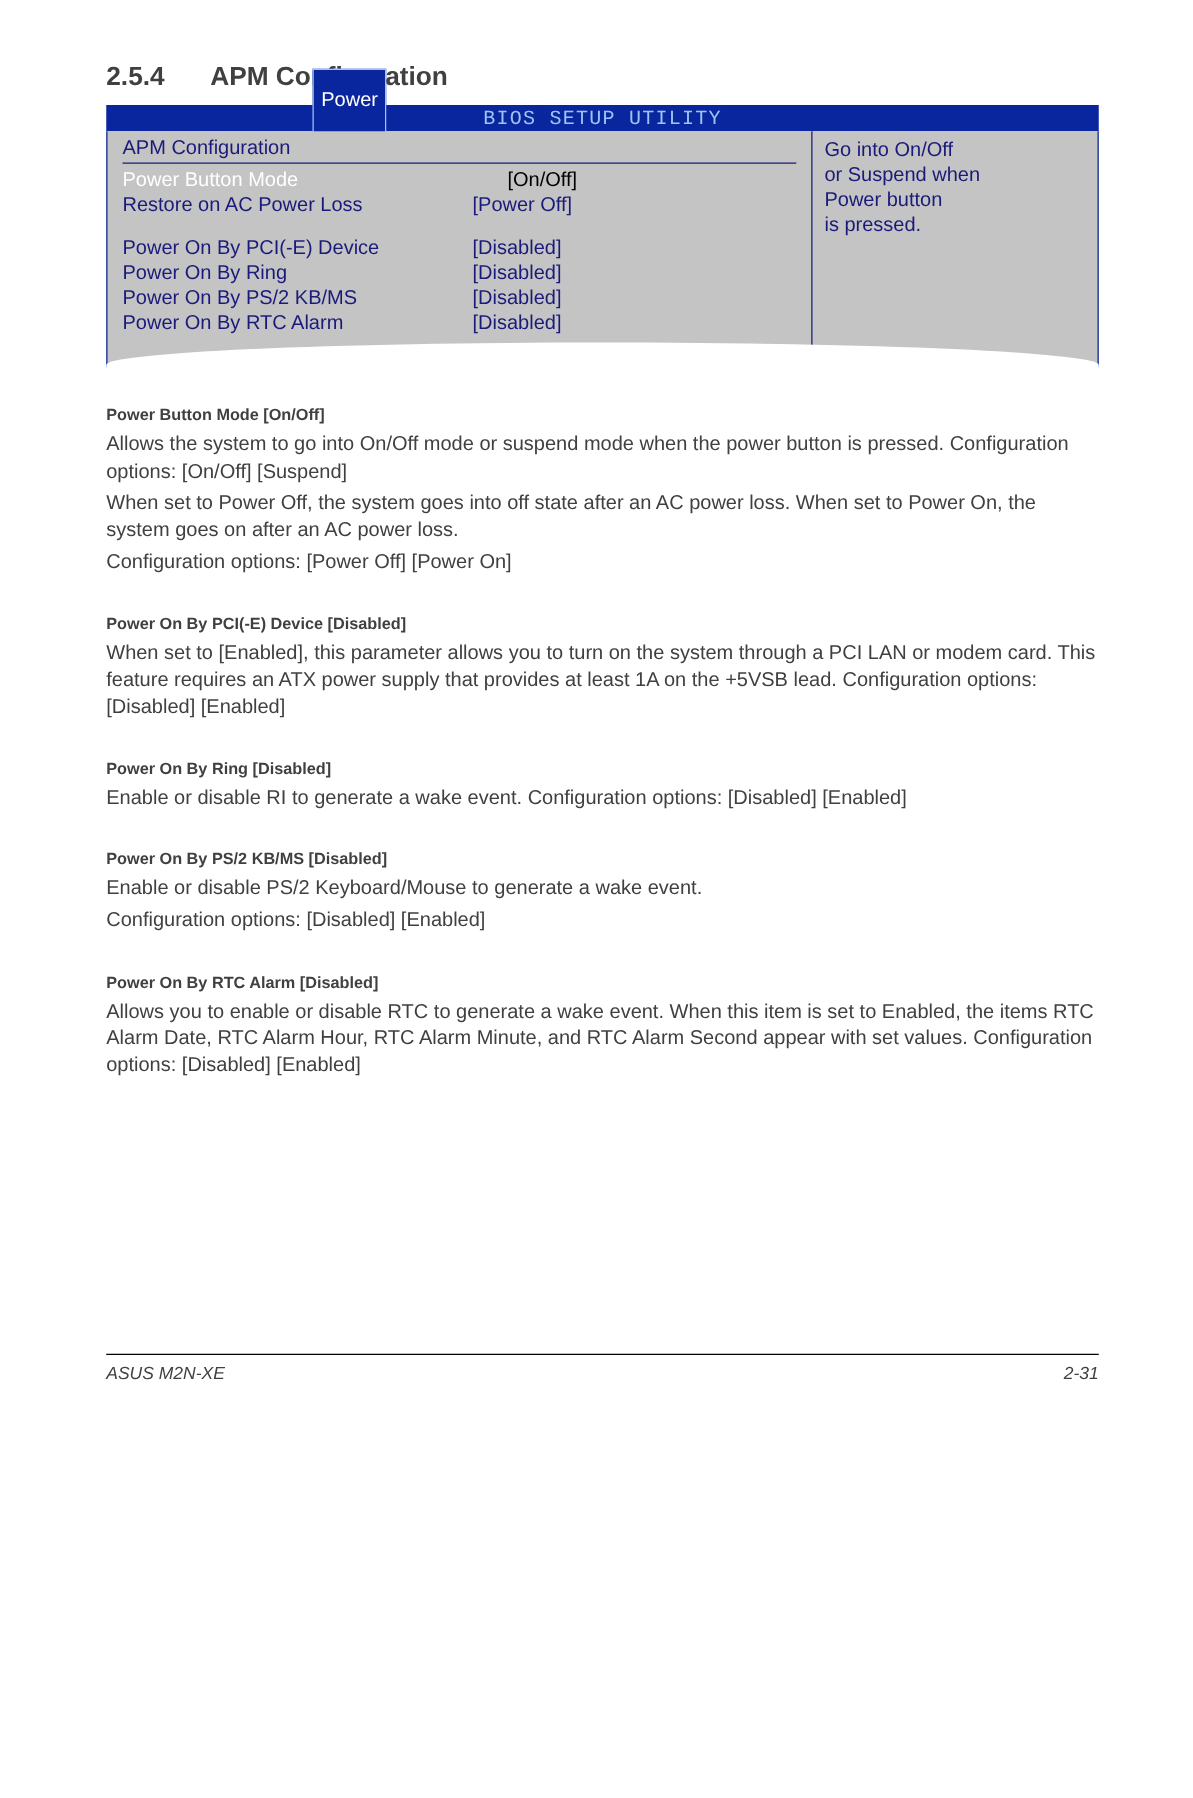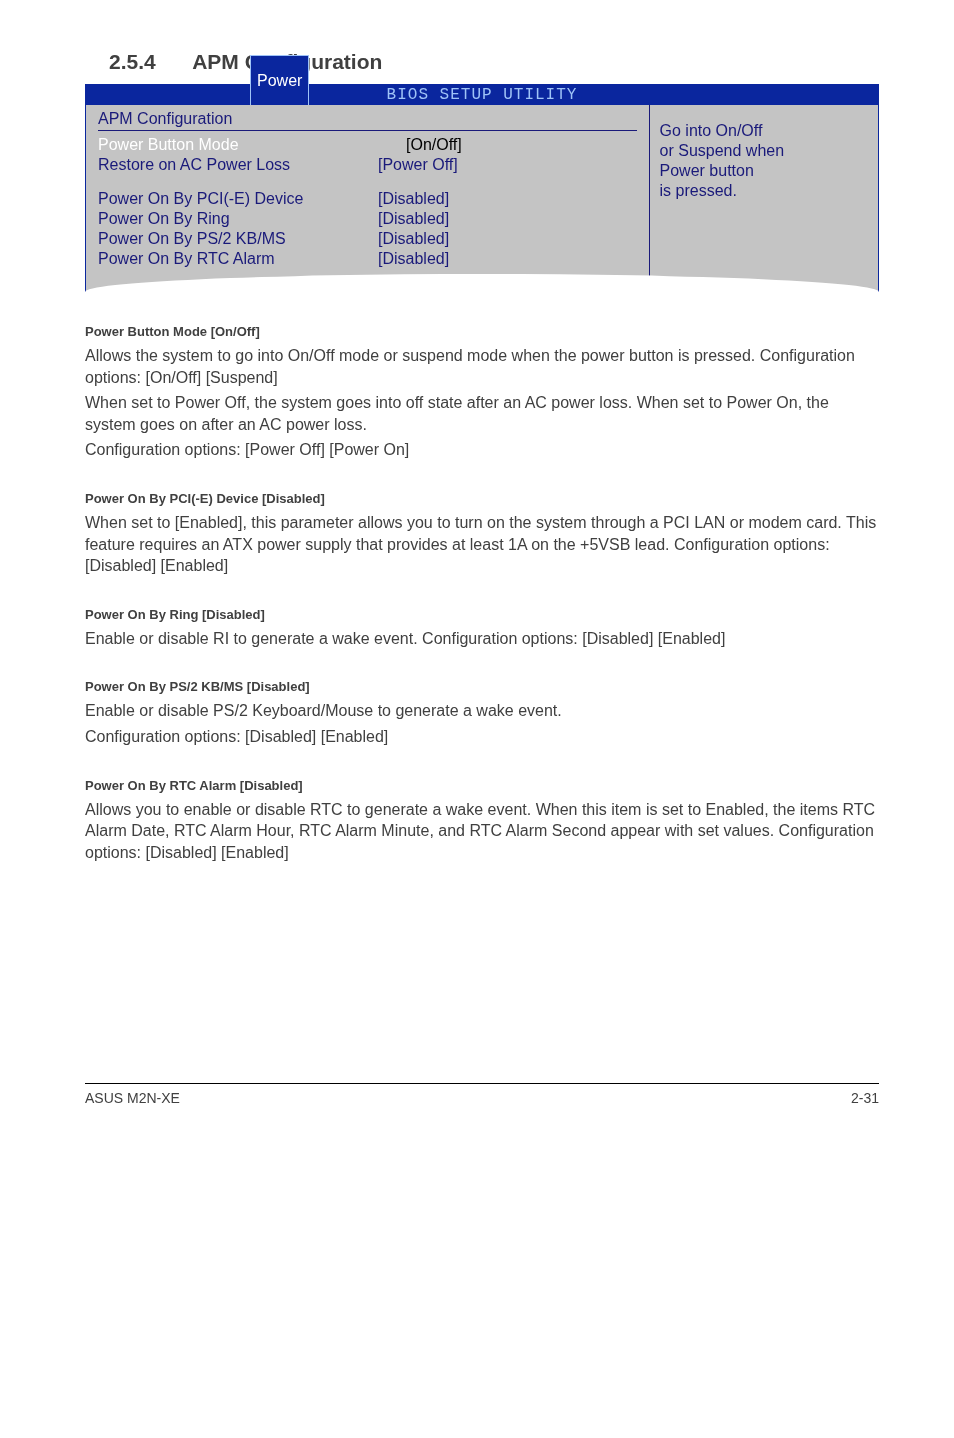--- a/index.html
+++ b/index.html
@@ -10,21 +10,20 @@
       color: #333;
       width: 954px;
     }
     .page {
       padding: 50px 75px 30px 85px;
     }
     .section-num {
       font-weight: bold;
       font-size: 21px;
       color: #404040;
-      margin-left: 24px;
     }
     .section-title {
       font-weight: bold;
       font-size: 21px;
       color: #404040;
       margin-left: 32px;
     }
     .section-header {
       margin-bottom: 10px;
     }
@@ -61,21 +60,21 @@
       min-height: 140px;
       position:relative;
     }
     .bios-left {
       flex: 0 0 68%;
       padding: 5px 12px 25px 12px;
       color:#1a1a7a;
     }
     .bios-right {
       flex: 1;
-      padding: 16px 10px;
+      padding: 6px 10px;
       border-left: 1px solid #1a1a7a;
       color:#1a1a7a;
       line-height:1.25;
     }
     .config-title {
       color:#1a1a7a;
       margin-bottom:2px;
     }
     .divider {
       border-top: 1px solid #1a1a7a;
@@ -113,20 +112,21 @@
       line-height: 1.35;
     }
     .footer {
       border-top: 1px solid #000;
       display:flex;
       justify-content: space-between;
       padding-top: 6px;
       margin-top: 220px;
       font-size: 14px;
       color:#404040;
+      font-style:italic;
     }
   </style>
 </head>
 <body>
 
 <div class="page">
 
   <div class="section-header">
     <span class="section-num">2.5.4</span>
     <span class="section-title">APM Configuration</span>

